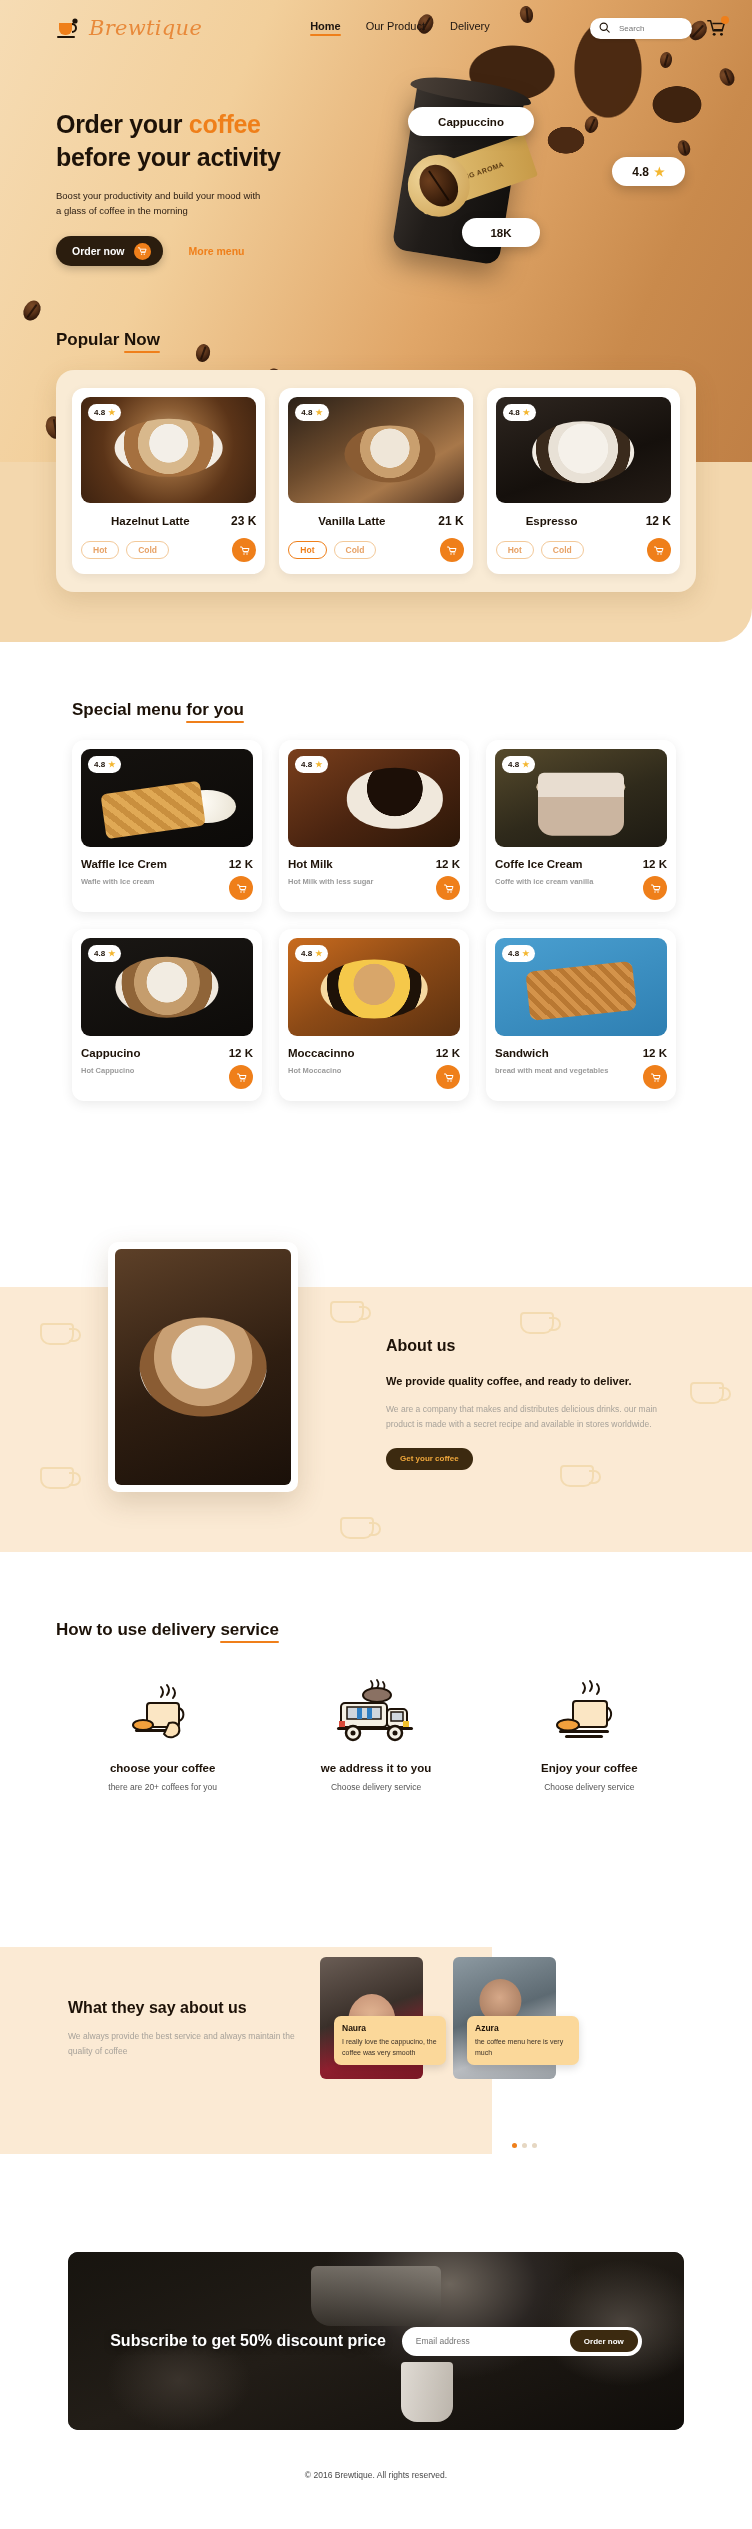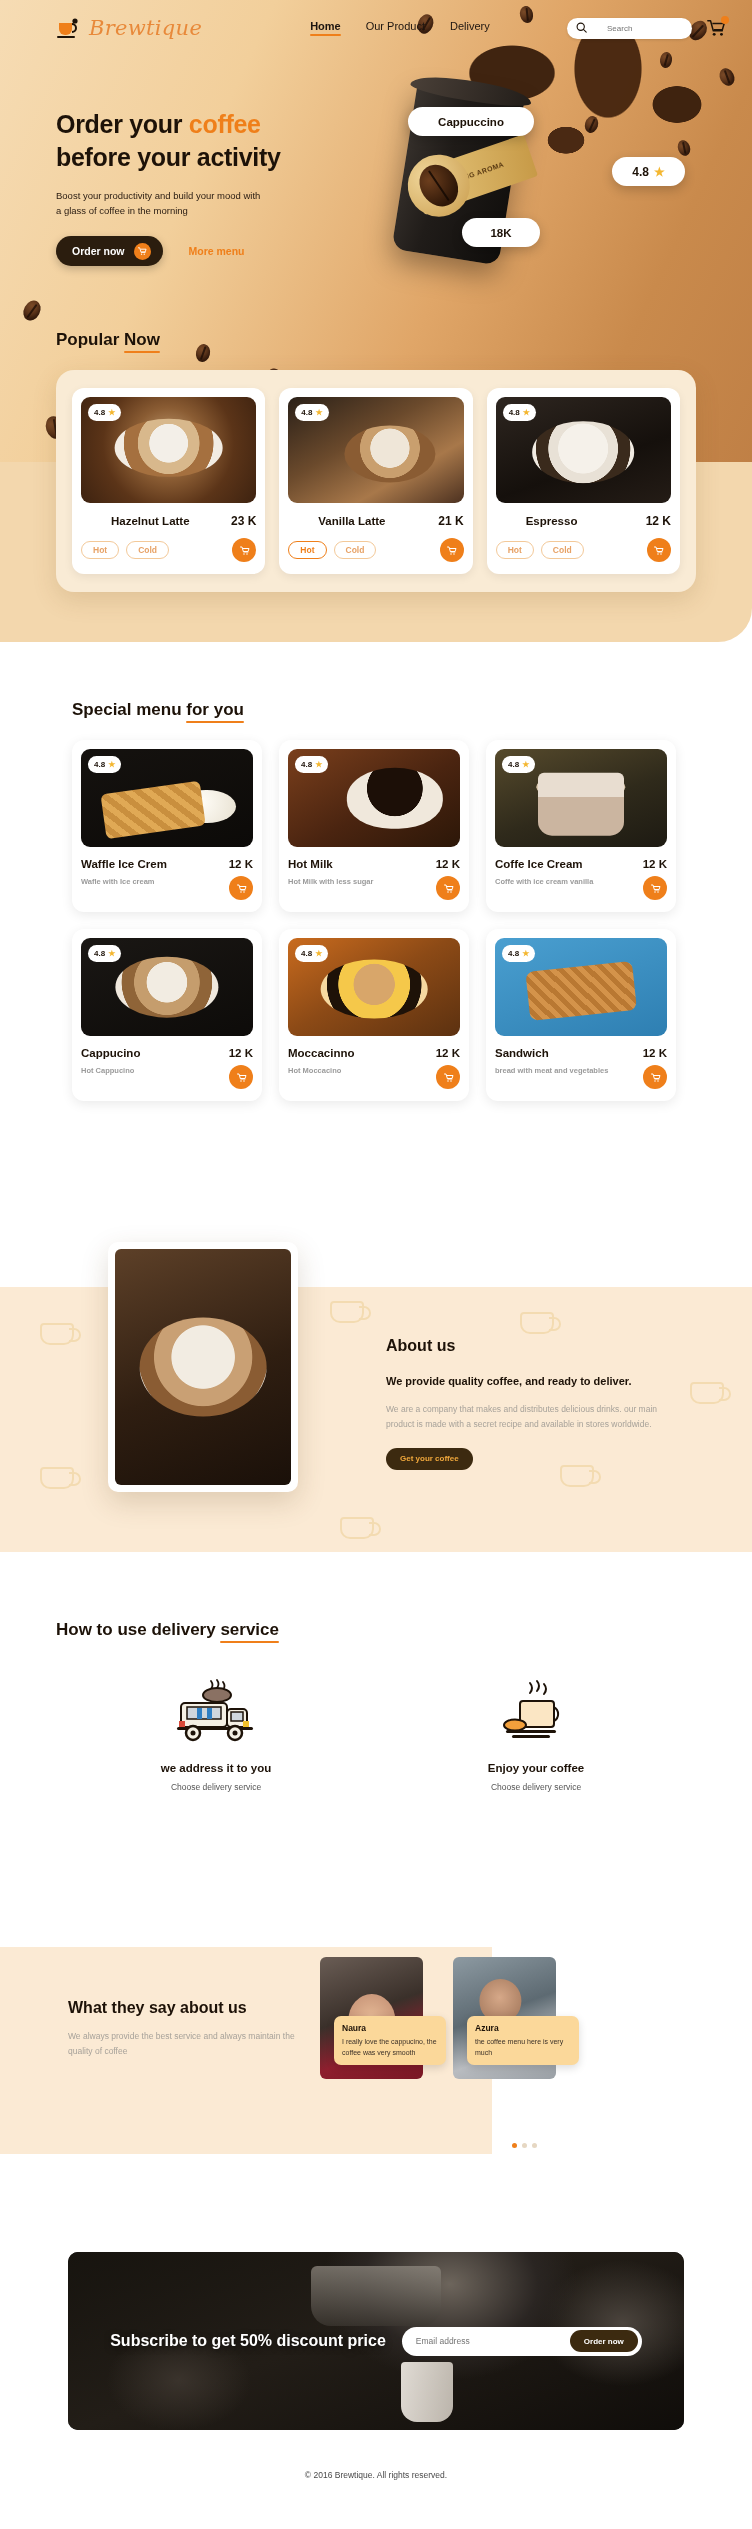--- a/index.html
+++ b/index.html
@@ -75,26 +75,26 @@
   .nav-link.active::after {
     content: "";
     position: absolute;
     left: 0; right: 0; bottom: 0;
     height: 2px;
     background: #ef7f1a;
     border-radius: 2px;
   }
   .nav-right { margin-left: auto; display: flex; align-items: center; gap: 14px; }
   .search-box {
-    width: 125px; height: 21px;
+    width: 102px; height: 21px;
     background: #fff;
     border-radius: 11px;
     display: flex;
     align-items: center;
-    gap: 20px;
+    gap: 9px;
     padding: 0 9px;
     box-shadow: 0 1px 3px rgba(0,0,0,.12);
   }
   .search-box input {
     border: none;
     outline: none;
     font-size: 8px;
     color: #9a9a9a;
     font-family: "Liberation Sans", sans-serif;
     width: 100%;
@@ -950,20 +950,34 @@
   </div>
 </div>
 
 <div class="delivery">
   <div class="section-head">
     <span>How to use delivery </span><span class="ul">service</span>
   </div>
 
   <div class="dsteps">
 
+    <div class="dstep">
+      <div class="dstep-icon">
+        <svg width="76" height="66" viewBox="0 0 76 66">
+          <path d="M36 8 q4 5 0 10 M42 6 q4 5 0 10 M48 9 q4 5 0 10" fill="none" stroke="#1d1208" stroke-width="2" stroke-linecap="round"></path>
+          <rect x="22" y="24" width="32" height="24" rx="3" fill="#fbe6c4" stroke="#1d1208" stroke-width="2"></rect>
+          <path d="M54 29 a7 7 0 0 1 0 13" fill="none" stroke="#1d1208" stroke-width="2"></path>
+          <ellipse cx="18" cy="46" rx="10" ry="5" fill="#f2a03c" stroke="#1d1208" stroke-width="2"></ellipse>
+          <rect x="10" y="50" width="40" height="3" rx="1.5" fill="#1d1208"></rect>
+          <path d="M44 44 q8 -2 10 4 q2 8 -6 10 q-6 1 -9 -3 z" fill="#fbe0b6" stroke="#1d1208" stroke-width="2"></path>
+        </svg>
+      </div>
+      <div class="dstep-title">choose your coffee</div>
+      <div class="dstep-desc">there are 20+ coffees for you</div>
+    </div>
 
     <div class="dstep">
       <div class="dstep-icon">
         <svg width="90" height="66" viewBox="0 0 90 66">
           <path d="M40 2 q3 4 0 8 M46 1 q3 4 0 8 M52 3 q3 4 0 8" fill="none" stroke="#1d1208" stroke-width="1.8" stroke-linecap="round"></path>
           <ellipse cx="46" cy="16" rx="14" ry="7" fill="#8a7163" stroke="#1d1208" stroke-width="2"></ellipse>
           <rect x="10" y="24" width="46" height="24" rx="4" fill="#f5f0e4" stroke="#1d1208" stroke-width="2"></rect>
           <rect x="56" y="30" width="20" height="18" rx="4" fill="#f5f0e4" stroke="#1d1208" stroke-width="2"></rect>
           <rect x="16" y="28" width="34" height="12" fill="#cfd6dd" stroke="#1d1208" stroke-width="1.5"></rect>
           <rect x="26" y="29" width="5" height="11" fill="#2f7fc4"></rect>

